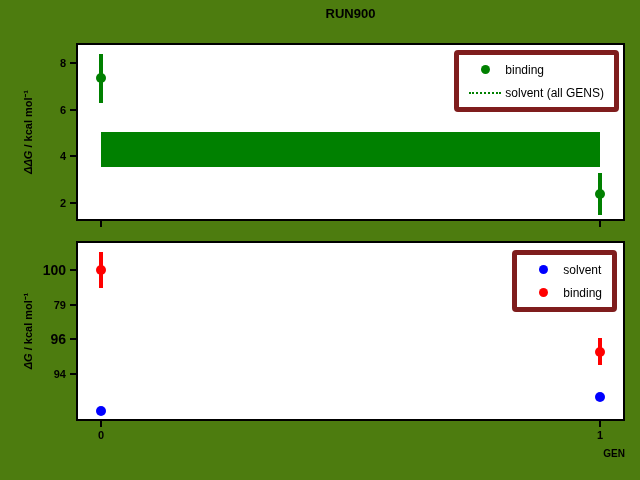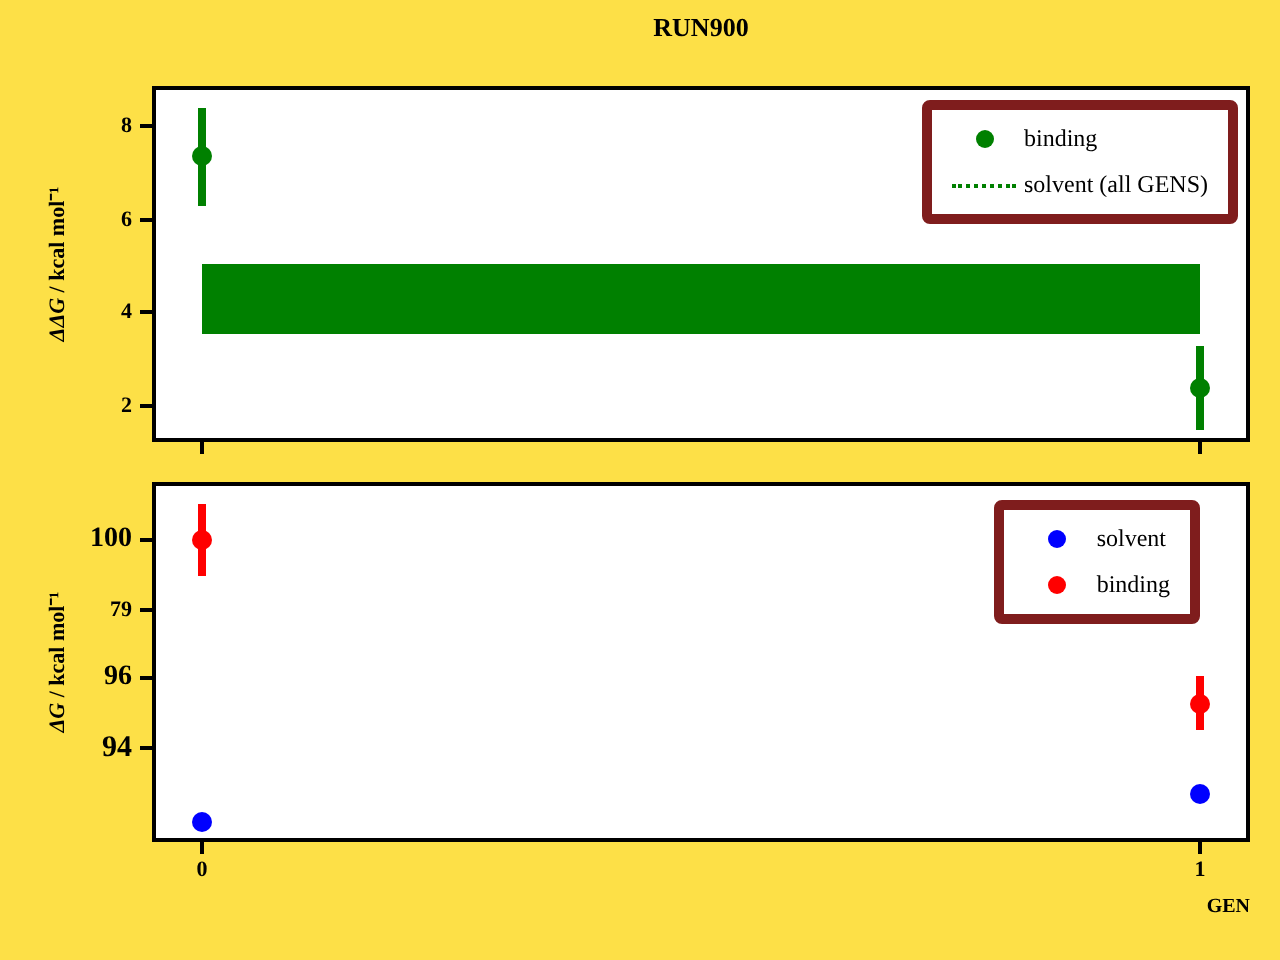--- a/index.html
+++ b/index.html
@@ -1,18 +1,18 @@
 <!DOCTYPE html>
 <html><head>
 <meta charset="utf-8">
 <style>
   html,body{margin:0;padding:0;background:#ffffff;}
   #figure{
-    position:relative;width:640px;height:480px;background:#fde047;
-    font-family:Liberation Serif, serif;color:#000;
+    position:relative;width:640px;height:480px;background:#4d7c0f;
+    font-family:Liberation Sans, sans-serif;color:#000;
     overflow:hidden;
   }
   .axes{
     position:absolute;border:2px solid #000;box-sizing:border-box;background:#fff;
   }
   .fig-title{
     position:absolute;left:76px;width:549px;top:6px;text-align:center;
     font-size:13px;font-weight:bold;
   }
   .xlabel{
@@ -25,21 +25,21 @@
     transform-origin:center center;white-space:nowrap;
   }
   .ylabel .sym{font-style:italic;}
   #ylabel-top{left:-62px;top:124px;}
   #ylabel-bottom{left:-62px;top:323px;}
   .legend{
     position:absolute;background:#ffffff;border:5px solid #7f1d1d;border-radius:4px;
     padding:4px 10px 4px 6px;display:flex;flex-direction:column;gap:2px;
   }
   #legend-top{top:50px;right:21px;}
-  #legend-bottom{top:250px;right:40px;}
+  #legend-bottom{top:250px;right:23px;}
   .legend-row{display:flex;align-items:center;height:21px;}
   .legend-marker-box{width:40px;display:flex;justify-content:center;align-items:center;flex:none;}
   .legend-dot{width:9px;height:9px;border-radius:50%;}
   .legend-dotted{width:32px;height:0;border-top:2px dotted #008000;}
   .legend-label{font-size:12px;white-space:nowrap;}
 </style>
 </head>
 <body>
 
 <div id="figure">
@@ -72,21 +72,21 @@
       <div style="position: absolute; left: 95.9545px; top: 73.2267px; width: 10px; height: 10px; border-radius: 50%; background: rgb(0, 128, 0);"></div>
       <div style="position: absolute; left: 598.045px; top: 172.709px; width: 4px; height: 41.9921px; background: rgb(0, 128, 0);"></div>
       <div style="position: absolute; left: 595.045px; top: 188.705px; width: 10px; height: 10px; border-radius: 50%; background: rgb(0, 128, 0);"></div>
       <div style="position: absolute; left: 70px; top: 268.987px; width: 6px; height: 2px; background: rgb(0, 0, 0);"></div>
       <div style="position: absolute; left: 32px; top: 263.987px; width: 34px; text-align: right; font-size: 14px; font-weight: bold; line-height: 12px;">100</div>
       <div style="position: absolute; left: 70px; top: 303.703px; width: 6px; height: 2px; background: rgb(0, 0, 0);"></div>
       <div style="position: absolute; left: 32px; top: 298.703px; width: 34px; text-align: right; font-size: 11px; font-weight: bold; line-height: 12px;">79</div>
       <div style="position: absolute; left: 70px; top: 338.419px; width: 6px; height: 2px; background: rgb(0, 0, 0);"></div>
       <div style="position: absolute; left: 32px; top: 333.419px; width: 34px; text-align: right; font-size: 14px; font-weight: bold; line-height: 12px;">96</div>
       <div style="position: absolute; left: 70px; top: 373.134px; width: 6px; height: 2px; background: rgb(0, 0, 0);"></div>
-      <div style="position: absolute; left: 32px; top: 368.134px; width: 34px; text-align: right; font-size: 15px; font-weight: bold; line-height: 12px;">94</div>
+      <div style="position: absolute; left: 32px; top: 368.134px; width: 34px; text-align: right; font-size: 11px; font-weight: bold; line-height: 12px;">94</div>
       <div style="position: absolute; left: 99.9545px; top: 421px; width: 2px; height: 6px; background: rgb(0, 0, 0);"></div>
       <div style="position: absolute; left: 85.9545px; top: 429px; width: 30px; text-align: center; font-size: 11px; font-weight: bold; line-height: 12px;">0</div>
       <div style="position: absolute; left: 599.045px; top: 421px; width: 2px; height: 6px; background: rgb(0, 0, 0);"></div>
       <div style="position: absolute; left: 585.045px; top: 429px; width: 30px; text-align: center; font-size: 11px; font-weight: bold; line-height: 12px;">1</div>
       <div style="position: absolute; left: 95.9545px; top: 405.585px; width: 10px; height: 10px; border-radius: 50%; background: rgb(0, 0, 255);"></div>
       <div style="position: absolute; left: 595.045px; top: 391.699px; width: 10px; height: 10px; border-radius: 50%; background: rgb(0, 0, 255);"></div>
       <div style="position: absolute; left: 98.9545px; top: 251.762px; width: 4px; height: 36.4513px; background: rgb(255, 0, 0);"></div>
       <div style="position: absolute; left: 95.9545px; top: 264.987px; width: 10px; height: 10px; border-radius: 50%; background: rgb(255, 0, 0);"></div>
       <div style="position: absolute; left: 598.045px; top: 337.683px; width: 4px; height: 27.7724px; background: rgb(255, 0, 0);"></div>
       <div style="position: absolute; left: 595.045px; top: 346.569px; width: 10px; height: 10px; border-radius: 50%; background: rgb(255, 0, 0);"></div>

